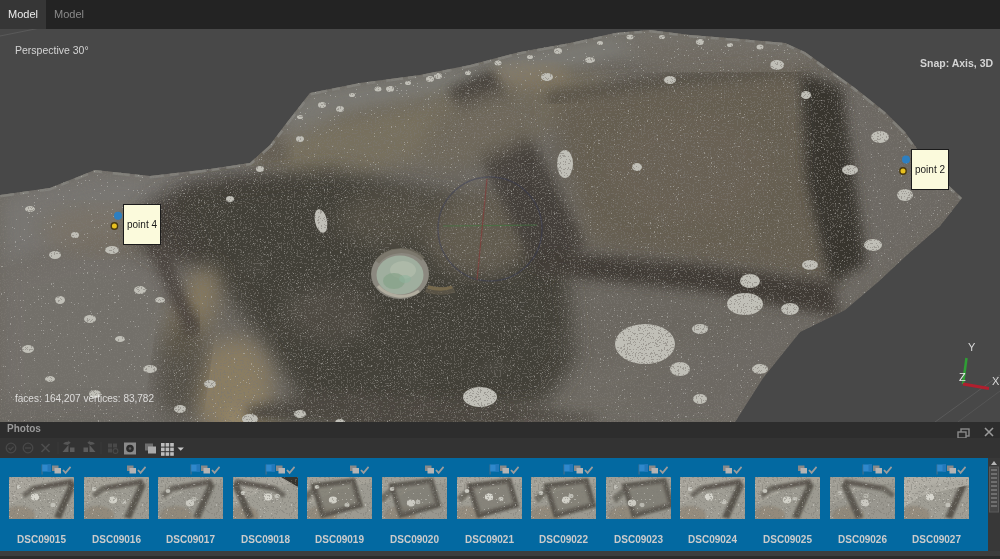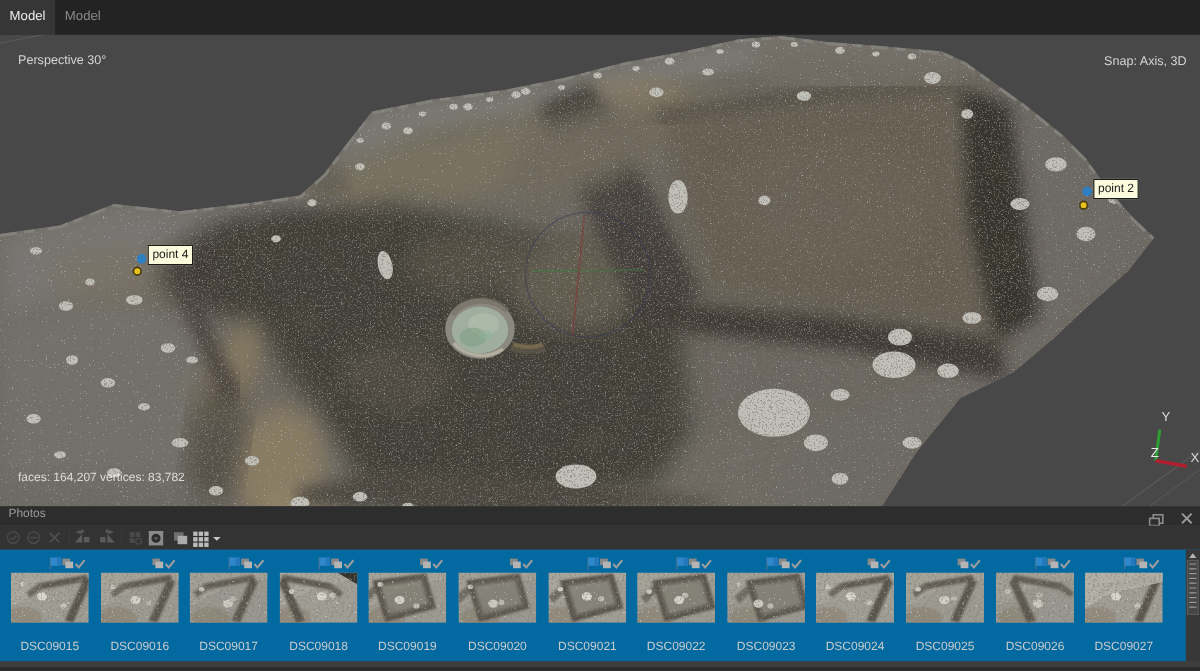--- a/index.html
+++ b/index.html
@@ -4,25 +4,25 @@
 <style>
   html,body{margin:0;padding:0;width:1000px;height:559px;overflow:hidden;
     font-family:"Liberation Sans",sans-serif;background:#2e2e2e;-webkit-font-smoothing:antialiased;}
   .tabbar{position:absolute;left:0;top:0;width:1000px;height:29px;background:#232323;padding-left:35px;}
   .tab{position:absolute;top:0;height:29px;line-height:29px;font-size:11px;}
   .tab.active{left:0;width:38px;background:#363636;color:#ececec;padding-left:8px;}
   .tab.ortho{left:54px;color:#8a8a8a;}
   .viewport{position:absolute;left:0;top:29px;width:1000px;height:393px;background:#484848;}
   .hud{position:absolute;color:#d4d4d4;font-size:10.5px;}
   .persp{left:15px;top:15px;text-align:right;}
-  .snap{left:920px;top:16px;}
+  .snap{left:920px;top:28px;font-weight:bold;}
   .faces{left:15px;top:364px;color:rgba(255,255,255,0.75);font-size:10px;}
   .ptlabel{position:absolute;background:#fbfadc;border:1px solid #1a1a1a;color:#1a1a1a;
-    font-size:10px;height:15px;line-height:15px;padding:0 3px;}
-  .photos{position:absolute;left:0;top:422px;width:1000px;height:137px;background:#474747;}
+    font-size:10px;height:15px;line-height:15px;padding:12px 3px;}
+  .photos{position:absolute;left:0;top:422px;width:1000px;height:137px;background:#474747;font-weight:bold;}
   .ptitle{position:absolute;left:0;top:0;width:1000px;height:16px;background:#2d2d2d;
     color:#9a9a9a;font-size:10px;}
   .ptitle span{position:absolute;left:7px;top:1px;}
   .ptools{position:absolute;left:0;top:16px;width:1000px;height:20px;background:#333333;}
   .thumbs{position:absolute;left:0;top:36px;width:1000px;height:101px;background:#0369a1;}
   .cell{position:absolute;top:0;width:75px;height:101px;}
   .cell .img{position:absolute;left:0;top:19px;width:65px;height:44px;overflow:hidden;}
   .cell .lbl{position:absolute;left:-5px;top:76px;width:75px;text-align:center;
     color:#cbcbcb;font-size:10px;}
   .cell svg.badges{position:absolute;left:32px;top:6px;}

